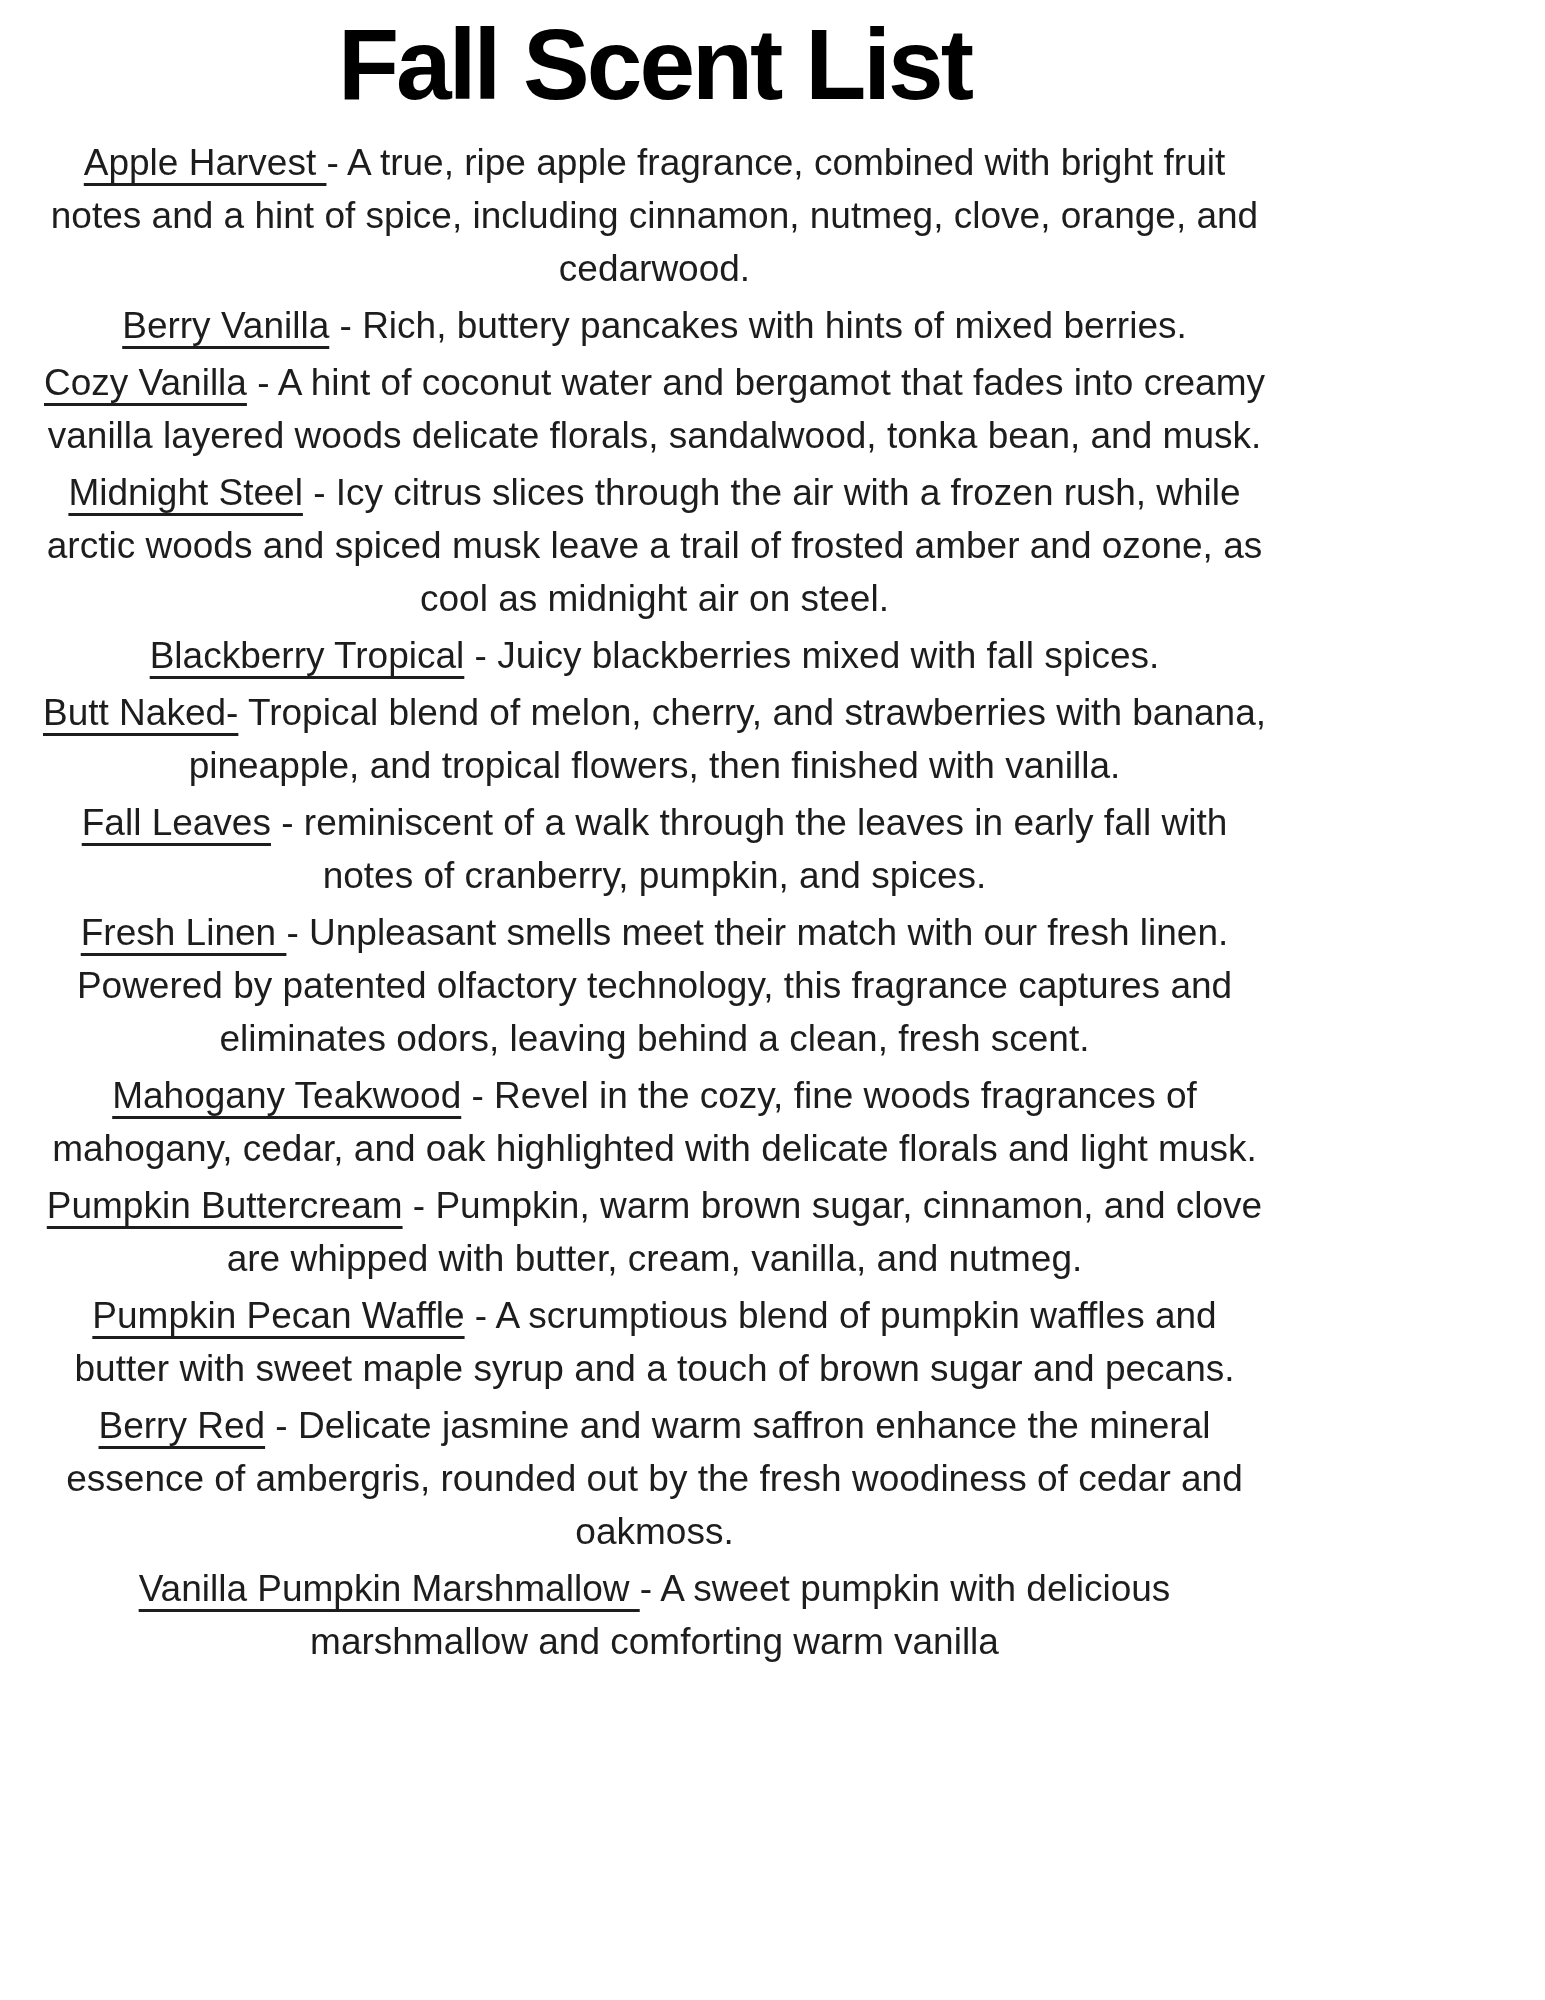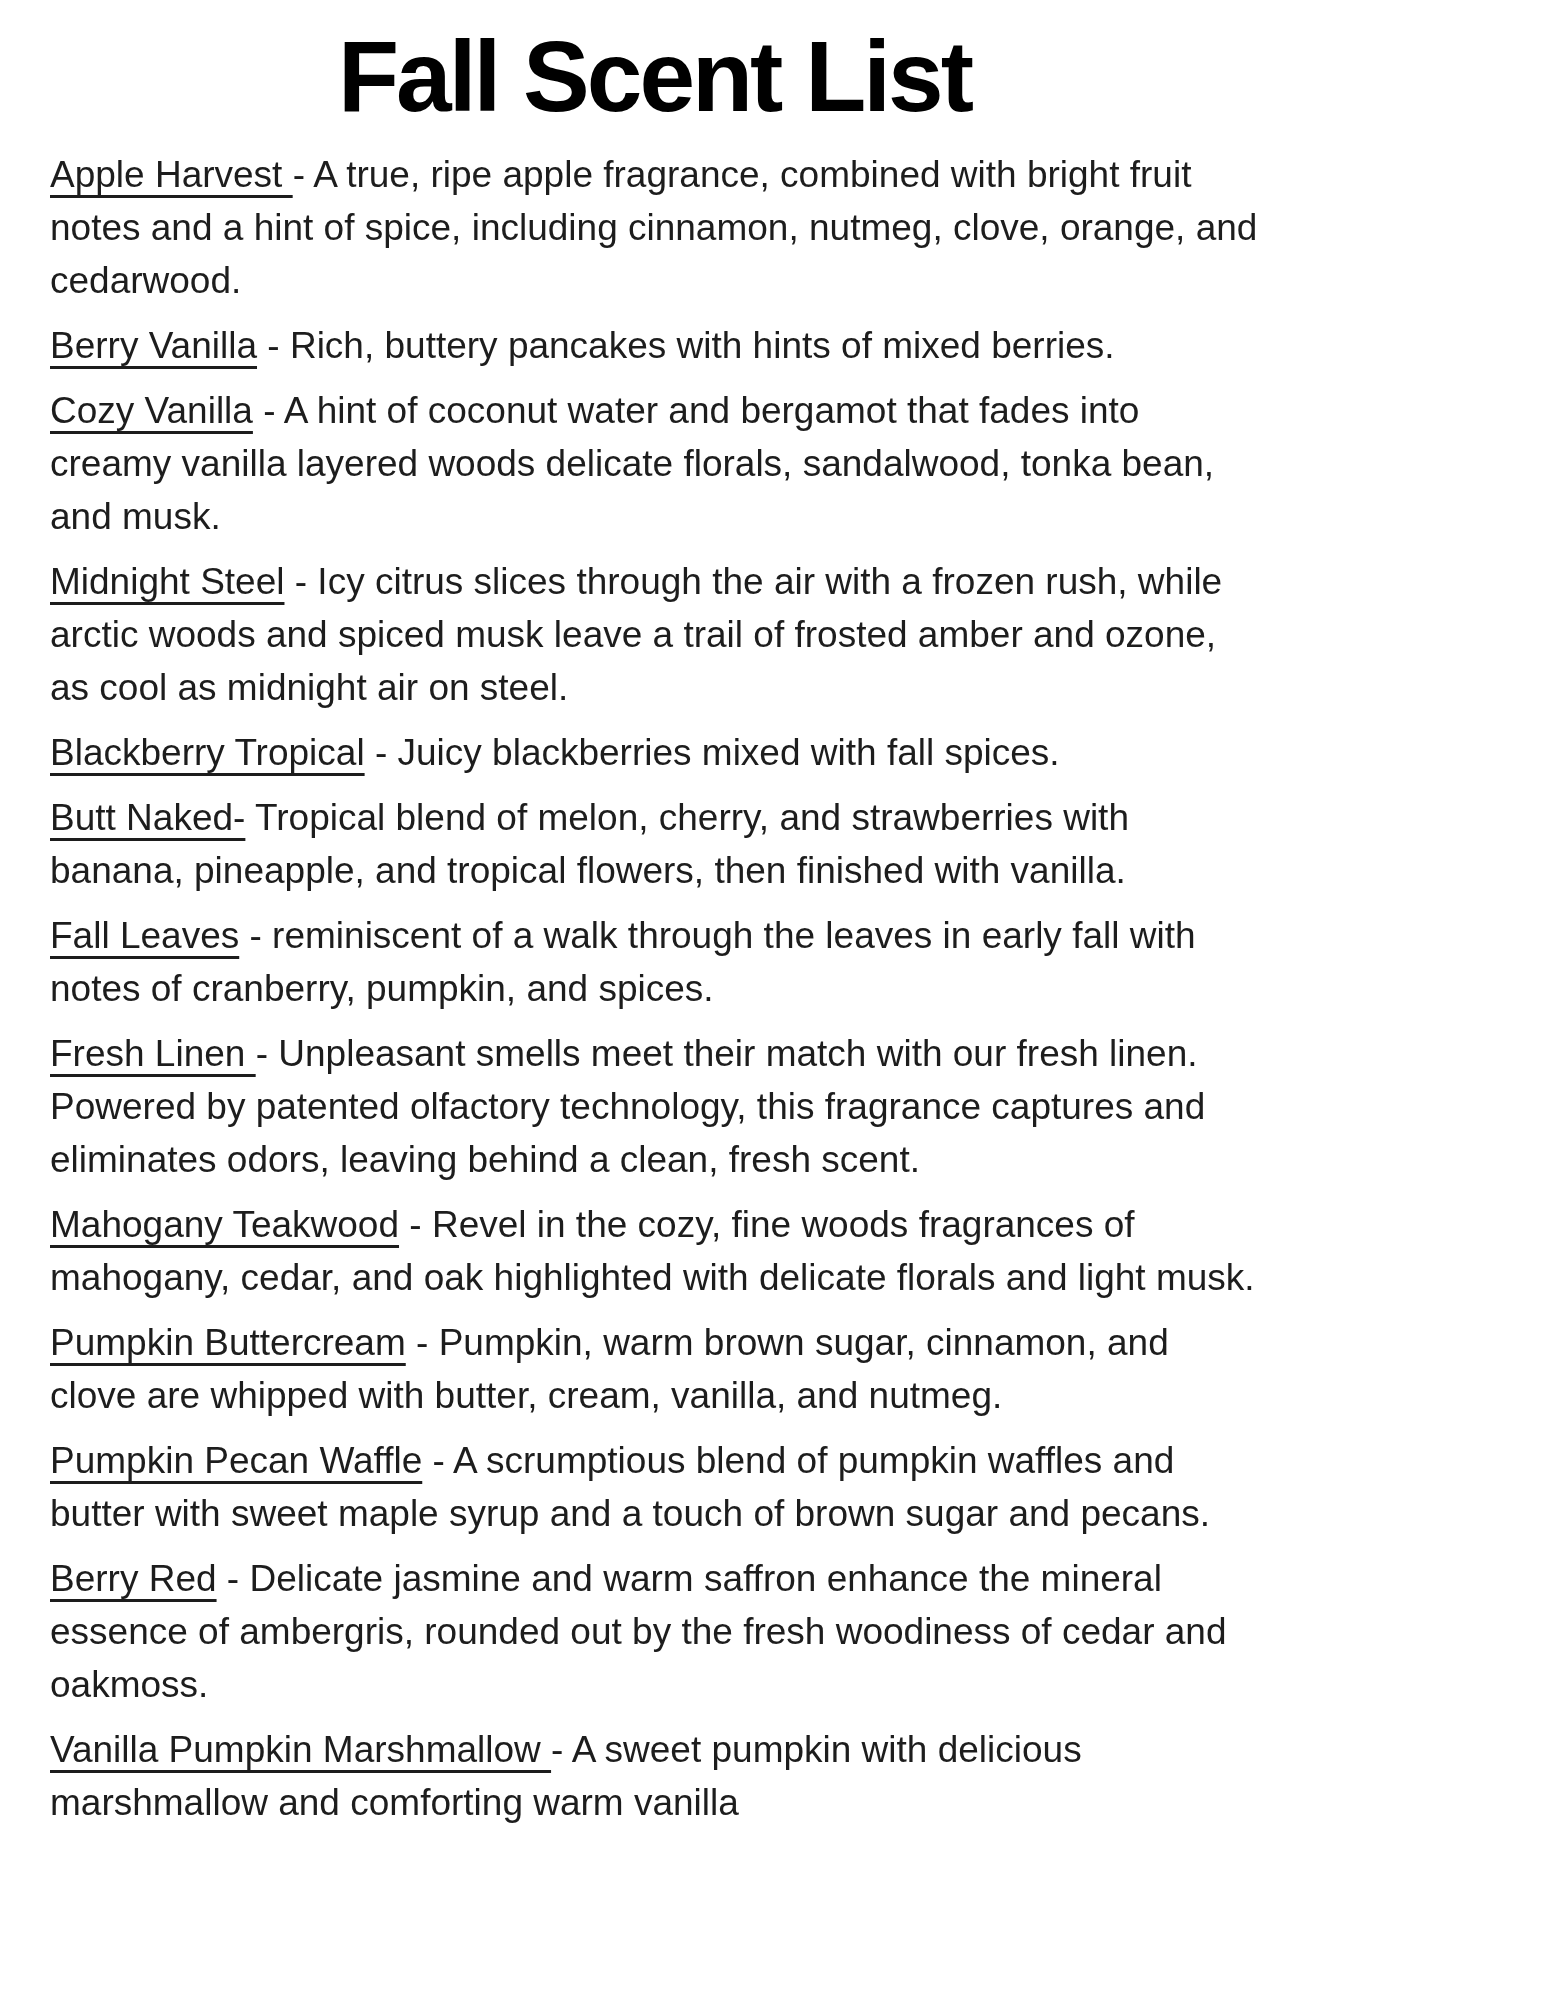--- a/index.html
+++ b/index.html
@@ -12,40 +12,41 @@
     min-height: 2000px;
     font-family: "Liberation Sans", sans-serif;
     color: #1d1d1d;
     -webkit-font-smoothing: antialiased;
   }
   .page {
     width: 1309px;
     min-height: 2000px;
     background: #ffffff;
     box-sizing: border-box;
-    padding-top: 20px;
+    padding-top: 8px;
   }
   .doc-title {
     margin: 0 0 16px 0;
     text-align: center;
     font-size: 100px;
     line-height: 112px;
     font-weight: bold;
     letter-spacing: -3px;
     color: #000000;
   }
   .scent-list {
     padding: 0 38px 0 38px;
     font-size: 37px;
     line-height: 53px;
     color: #1d1d1d;
   }
   .entry {
-    margin: 12px;
+    margin: 4px;
     padding: 0;
+    text-align: center;
   }
   .scent-name {
     text-decoration: underline;
     text-decoration-thickness: 2.5px;
     text-underline-offset: 8px;
     text-decoration-color: #1d1d1d;
   }
 </style>
 </head>
 <body>

